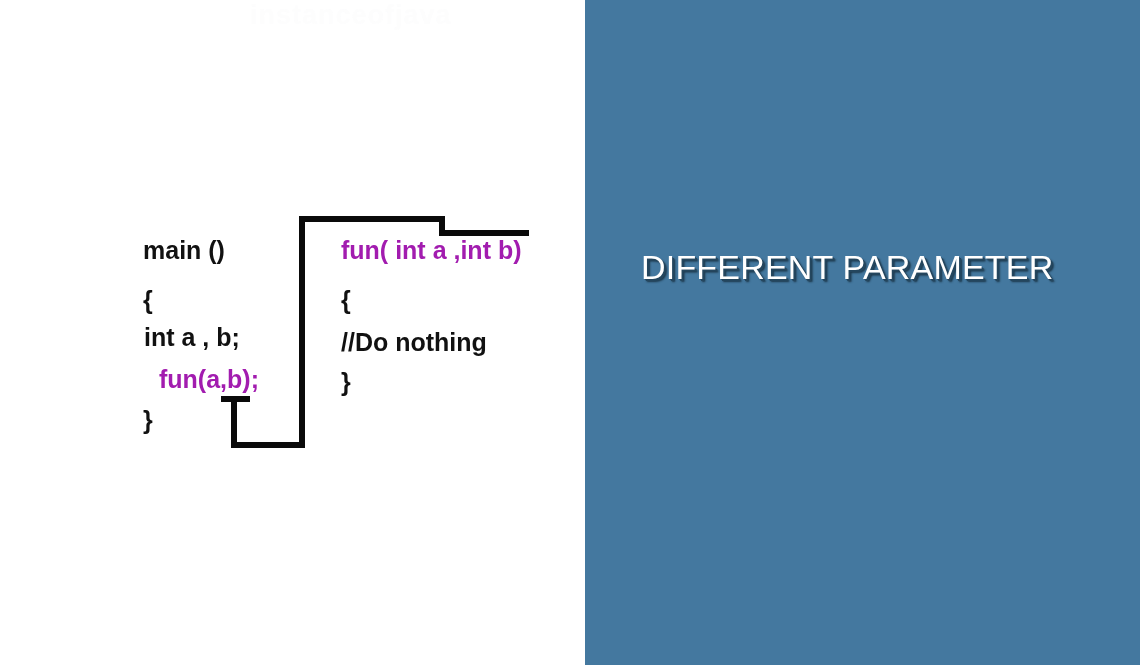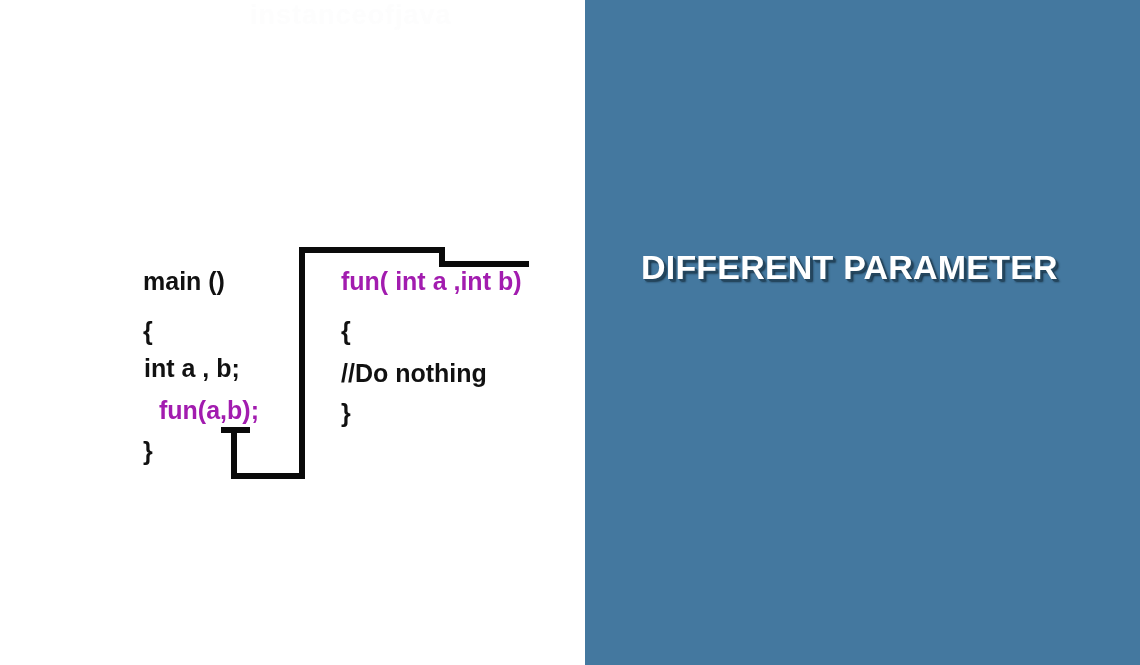--- a/index.html
+++ b/index.html
@@ -28,21 +28,21 @@
 
   
   #title-block {
     position: absolute;
     left: 641px;
     top: 248px;
     width: 470px;
   }
   .title-line {
     font-family: "Liberation Sans", sans-serif;
-    font-weight: bold;
+    font-weight: normal;
     font-size: 34px;
     line-height: 39px;
     letter-spacing: 0.2px;
     color: #ffffff;
     white-space: nowrap;
     text-shadow:
        2px 2px 0 #24465e,
        3px 3px 2px rgba(20,42,58,0.85),
        1px 1px 0 #2b5272;
   }
@@ -67,21 +67,20 @@
     white-space: nowrap;
   }
 
   
   #code-area {
     position: absolute;
     left: 0;
     top: 0;
     width: 585px;
     height: 534px;
-    margin-top: 31px;
   }
   .code-line {
     position: absolute;
     font-family: "Liberation Sans", sans-serif;
     font-weight: bold;
     font-size: 25px;
     line-height: 25px;
     white-space: pre;
     color: #111111;
   }

